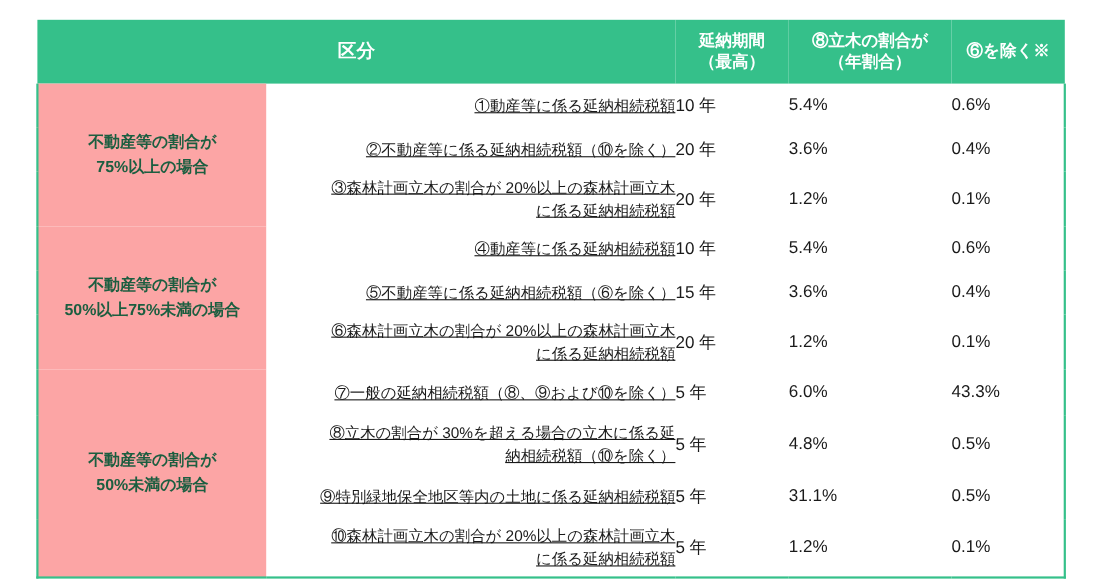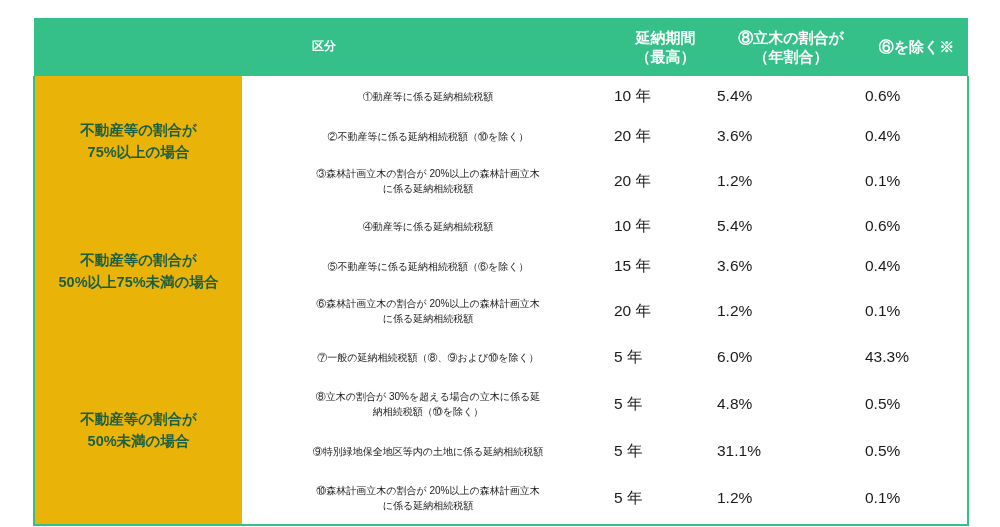--- a/index.html
+++ b/index.html
@@ -30,49 +30,50 @@
     border: 0;
     padding: 0;
     vertical-align: middle;
   }
   
   .hdr {
     background: #35c08a;
     color: #ffffff;
     font-weight: bold;
     text-align: center;
-    font-size: 12px;
+    font-size: 17px;
     line-height: 1.3;
     height: 58px;
     border-right: 1px solid #ffffff;
   }
   .hdr.last { border-right: 0; }
   .hdr-small { font-size: 15px; }
 
   
   .group-cell {
-    background: #eab308;
+    background: #fca5a5;
     color: #1c5e40;
     font-weight: bold;
     text-align: center;
     font-size: 14.5px;
     line-height: 1.55;
     border-right: 1px solid #ffffff;
     border-bottom: 1px solid #ffffff;
   }
   .group-cell.lastrow { border-bottom: 0; }
 
   
   .desc {
-    text-align: center;
-    font-size: 10px;
+    text-align: right;
+    font-size: 14px;
     line-height: 1.5;
     padding: 7px 10px 7px 12px;
     border-right: 1px solid #9bdcc0;
     border-bottom: 1px dotted #6fcfa4;
+    text-decoration: underline;
   }
   .num {
     text-align: left;
     font-size: 15.5px;
     border-right: 1px solid #9bdcc0;
     border-bottom: 1px dotted #6fcfa4;
   }
   .num.last { border-right: 0; }
   .solidbot { border-bottom: 1px solid #35c08a; }
   .nobot { border-bottom: 0; }

